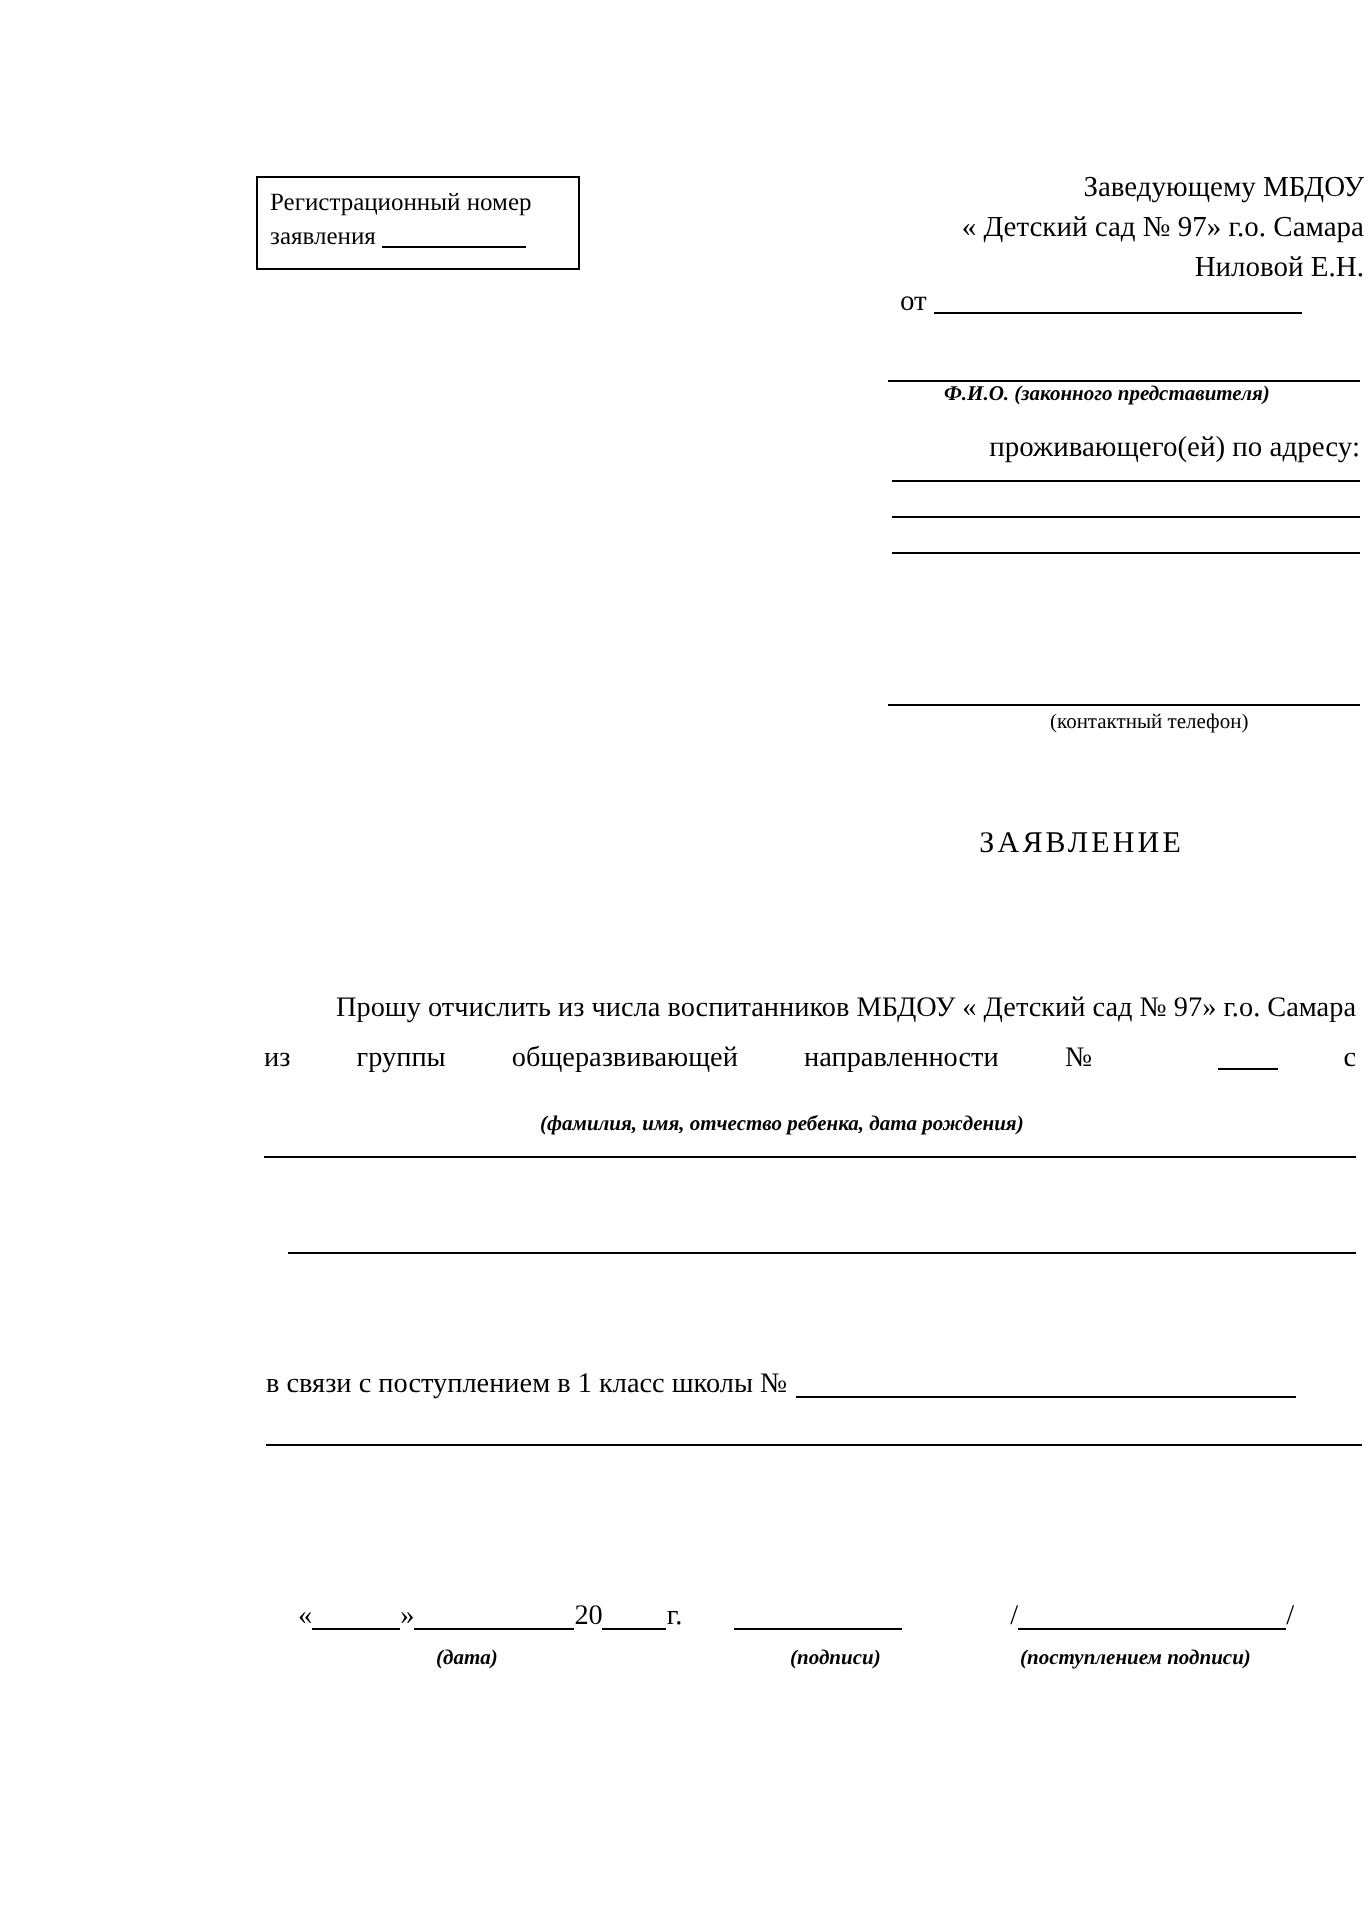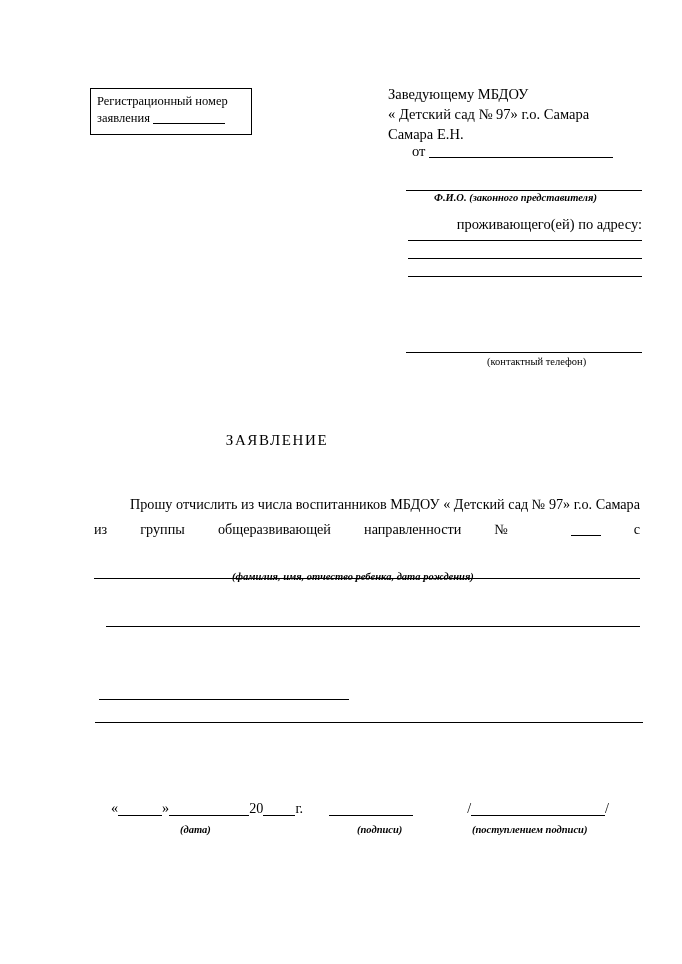--- a/index.html
+++ b/index.html
@@ -13,20 +13,21 @@
     height: 964px;
     position: relative;
     font-family: "Liberation Serif", "DejaVu Serif", serif;
     color: #000000;
     overflow: hidden;
   }
   .page {
     position: absolute;
     inset: 0;
     background: #ffffff;
+    margin-left: 38px;
   }
 
   
   .reg-box {
     position: absolute;
     left: 90px;
     top: 88px;
     width: 162px;
     height: 47px;
     border: 1.4px solid #000;
@@ -47,21 +48,21 @@
     vertical-align: -2px;
     margin-left: 3px;
   }
 
   
   .addressee {
     position: absolute;
     left: 388px;
     top: 84px;
     width: 256px;
-    text-align: left;
+    text-align: right;
     font-size: 14.5px;
     line-height: 20px;
   }
   .addressee div { white-space: nowrap; }
 
   .from-row {
     position: absolute;
     left: 404px;
     top: 142px;
     width: 240px;
@@ -113,23 +114,23 @@
     text-align: right;
     font-size: 14.5px;
     line-height: 18px;
     white-space: nowrap;
   }
 
   
   .title {
     position: absolute;
     left: 0;
-    top: 432px;
+    top: 414px;
     width: 554px;
-    text-align: center;
+    text-align: right;
     font-size: 15px;
     letter-spacing: 1.6px;
   }
 
   
   .body-para {
     position: absolute;
     left: 94px;
     top: 492px;
     width: 546px;
@@ -249,21 +250,21 @@
   <div class="reg-box">
     <span>Регистрационный номер</span>
     <span class="reg-line-2">
       <span>заявления</span><span class="reg-fill"></span>
     </span>
   </div>
 
   <div class="addressee">
     <div>Заведующему МБДОУ</div>
     <div>« Детский сад № 97» г.о. Самара</div>
-    <div>Самара Е.Н.</div>
+    <div>Ниловой Е.Н.</div>
   </div>
 
   <div class="from-row">
     <span class="from-label">от</span><span class="from-fill"></span>
   </div>
 
   <div class="rule" style="left:406px; top:190px; width:236px;"></div>
   <div class="caption" style="left:434px; top:191px;text-align:center;">Ф.И.О. (законного представителя)</div>
 
   <div class="residing">проживающего(ей) по адресу:</div>
@@ -279,26 +280,26 @@
 
   <div class="body-para">
     <span class="indent"></span><span>Прошу отчислить из числа воспитанников МБДОУ « Детский сад № 97» г.о. Самара из группы общеразвивающей направленности</span>
     <span>№</span>
     <span class="inline-fill-sm"></span>
     <span>с</span>
   </div>
 
 
   <div class="rule" style="left:94px; top:578px; width:546px;"></div>
-  <div class="caption" style="left:232px; top:570px;">(фамилия, имя, отчество ребенка, дата рождения)</div>
+  <div class="caption" style="left:232px; top:556px;">(фамилия, имя, отчество ребенка, дата рождения)</div>
 
   <div class="rule" style="left:106px; top:626px; width:534px;"></div>
 
   <div class="school-row">
-    <span class="school-fill"></span>
+    <span>в связи с поступлением в 1 класс школы №</span><span class="school-fill"></span>
   </div>
   <div class="rule" style="left:95px; top:722px; width:548px;"></div>
 
   <div class="sig-row">
     <span>«</span><span class="q-fill"></span><span>»</span><span class="date-fill"></span><span>20</span><span class="yr-fill2"></span><span>г.</span><span class="gap-1"></span><span class="sign-fill"></span><span class="gap-2"></span><span>/</span><span class="decode-fill"></span><span>/</span>
   </div>
 
   <div class="caption" style="left:180px; top:823px;">(дата)</div>
   <div class="caption" style="left:357px; top:823px;">(подписи)</div>
   <div class="caption" style="left:472px; top:823px;">(поступлением подписи)</div>

